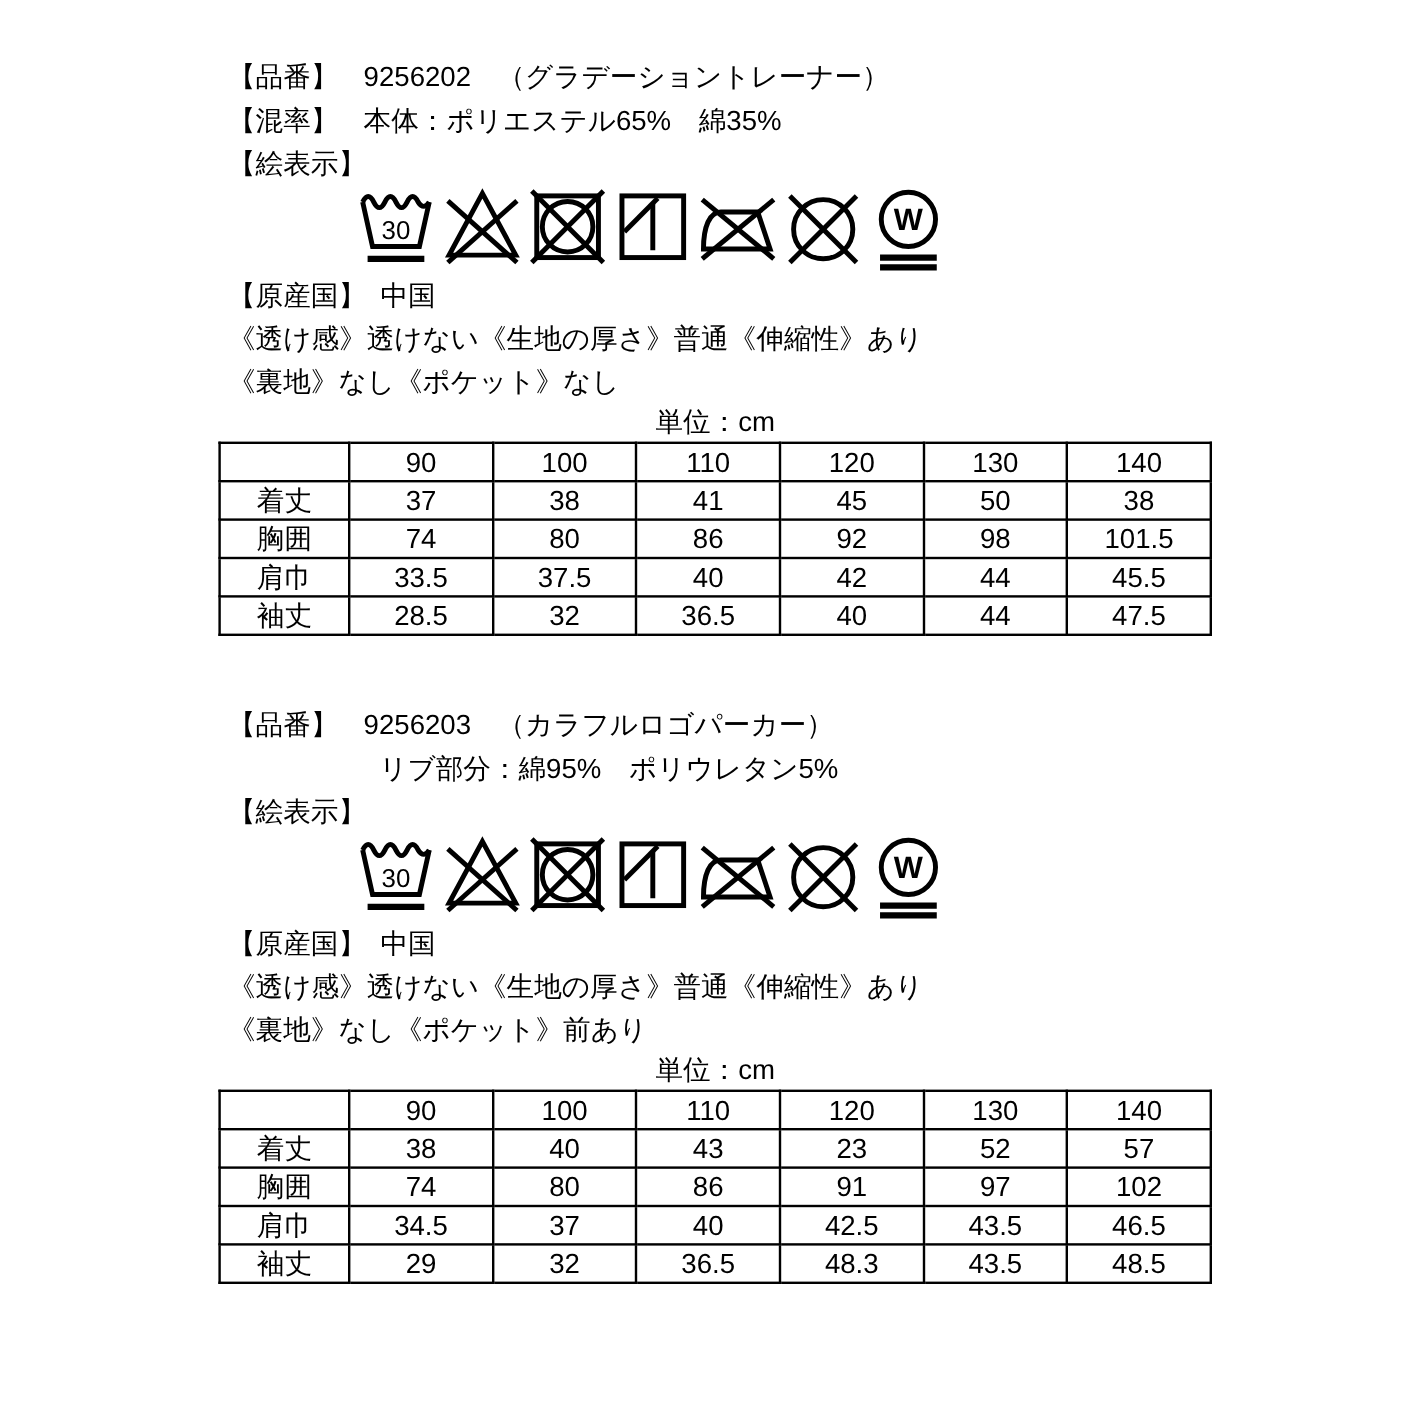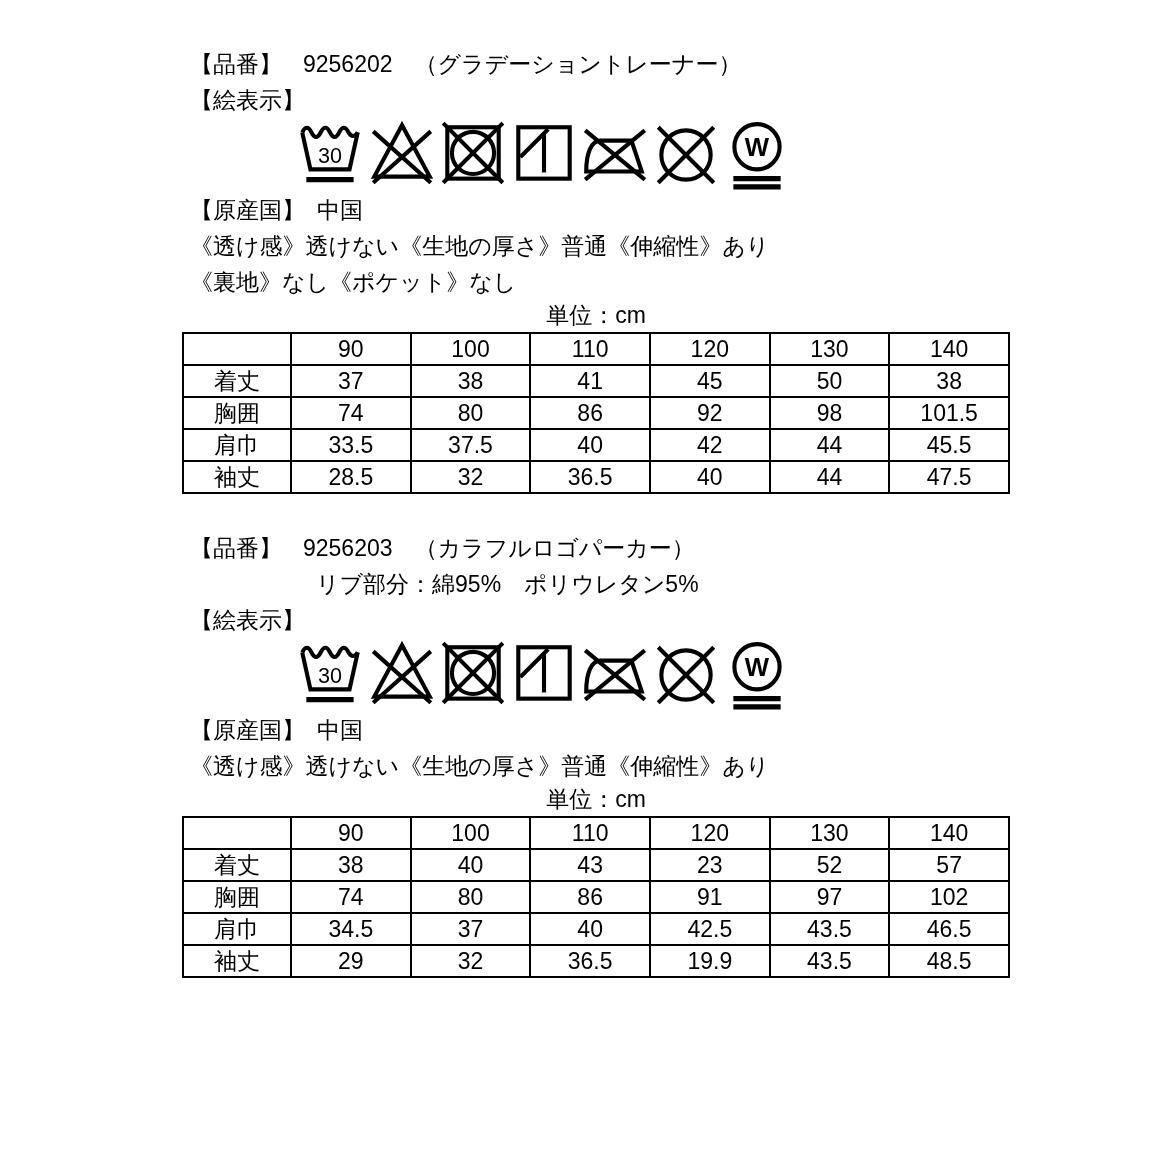--- a/index.html
+++ b/index.html
@@ -1,20 +1,20 @@
 <!DOCTYPE html>
 <html lang="ja"><head>
 <meta charset="utf-8">
 <style>
   * { margin:0; padding:0; box-sizing:border-box; }
   html,body { width:1175px; height:1175px; background:#fff; color:#000;
     font-family:"Liberation Sans","DejaVu Sans",sans-serif; font-size:23px; overflow:hidden; }
   .product { display:block; }
   .product-1 { margin-top:46px; }
-  .product-2 { margin-top:36px; }
+  .product-2 { margin-top:56px; }
   .line { margin-left:190px; height:36px; line-height:36px; white-space:nowrap; }
   .lbl { display:inline-block; width:113px; }
   .pname { margin-left:22px; }
   .indent-extra { margin-left:13px; }
   .care-row { margin-left:298px; display:flex; align-items:flex-start; gap:5px; height:74px; }
   .care { width:66px; height:74px; display:block; flex:0 0 auto; }
   .origin-val { margin-left:12px; }
   .unit { width:828px; margin-left:182px; text-align:center; line-height:26px; margin-top:2px; margin-bottom:4px; }
   table.size-table { margin-left:182px; width:828px; border-collapse:collapse; table-layout:fixed; }
   .size-table th, .size-table td { border:2px solid #000; height:32px; padding:0;
@@ -70,20 +70,23 @@
     <line class="thickline" x1="9" y1="59" x2="55" y2="59"></line>
     <line class="thickline" x1="9" y1="67" x2="55" y2="67"></line>
   </symbol>
 </svg>
 
 <section class="product product-1">
   <div class="line">
     <span class="lbl">【品番】</span><span>9256202</span><span class="pname">（グラデーショントレーナー）</span>
   </div>
   <div class="line">
+    <span class="lbl">【混率】</span><span>本体：ポリエステル65%　綿35%</span>
+  </div>
+  <div class="line">
     <span>【絵表示】</span>
   </div>
   <div class="care-row">
     <svg class="care" viewBox="0 0 64 72">
         <use href="#sym-wash30"></use>
       </svg>
     <svg class="care" viewBox="0 0 64 72">
         <use href="#sym-nobleach"></use>
       </svg>
     <svg class="care" viewBox="0 0 64 72">
@@ -189,20 +192,21 @@
         <use href="#sym-nodryclean"></use>
       </svg>
     <svg class="care" viewBox="0 0 64 72">
         <use href="#sym-wetclean"></use>
       </svg>
   </div>
   <div class="line">
     <span>【原産国】</span><span class="origin-val">中国</span>
   </div>
   <div class="line">《透け感》透けない《生地の厚さ》普通《伸縮性》あり</div>
+  <div class="line">《裏地》なし《ポケット》前あり</div>
   <div class="unit">単位：cm</div>
   <table class="size-table">
     <tbody>
       <tr>
         <th class="col-label"></th>
         <th>90</th>
         <th>100</th>
         <th>110</th>
         <th>120</th>
         <th>130</th>
@@ -233,19 +237,19 @@
         <td>40</td>
         <td>42.5</td>
         <td>43.5</td>
         <td>46.5</td>
       </tr>
       <tr>
         <td class="col-label">袖丈</td>
         <td>29</td>
         <td>32</td>
         <td>36.5</td>
-        <td>19.9</td>
+        <td>48.3</td>
         <td>43.5</td>
         <td>48.5</td>
       </tr>
     </tbody>
   </table>
 </section>
 
 </body></html>

